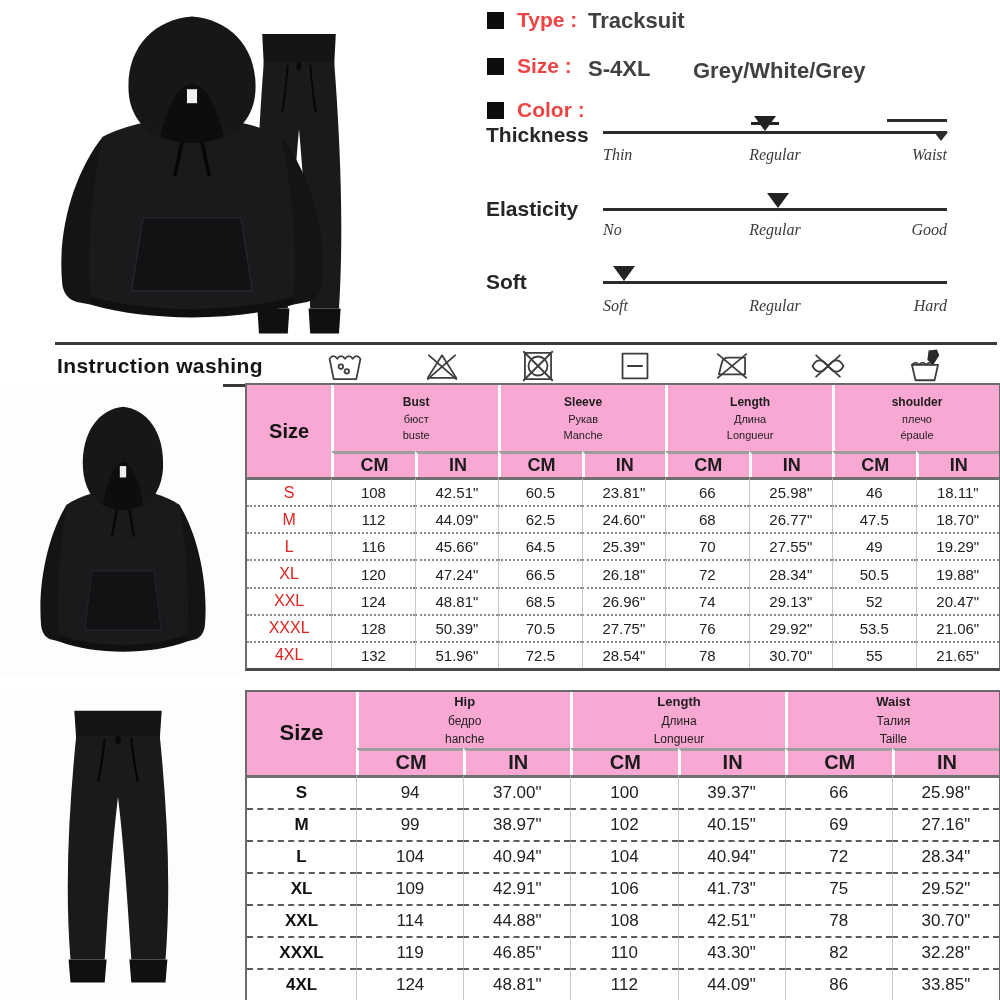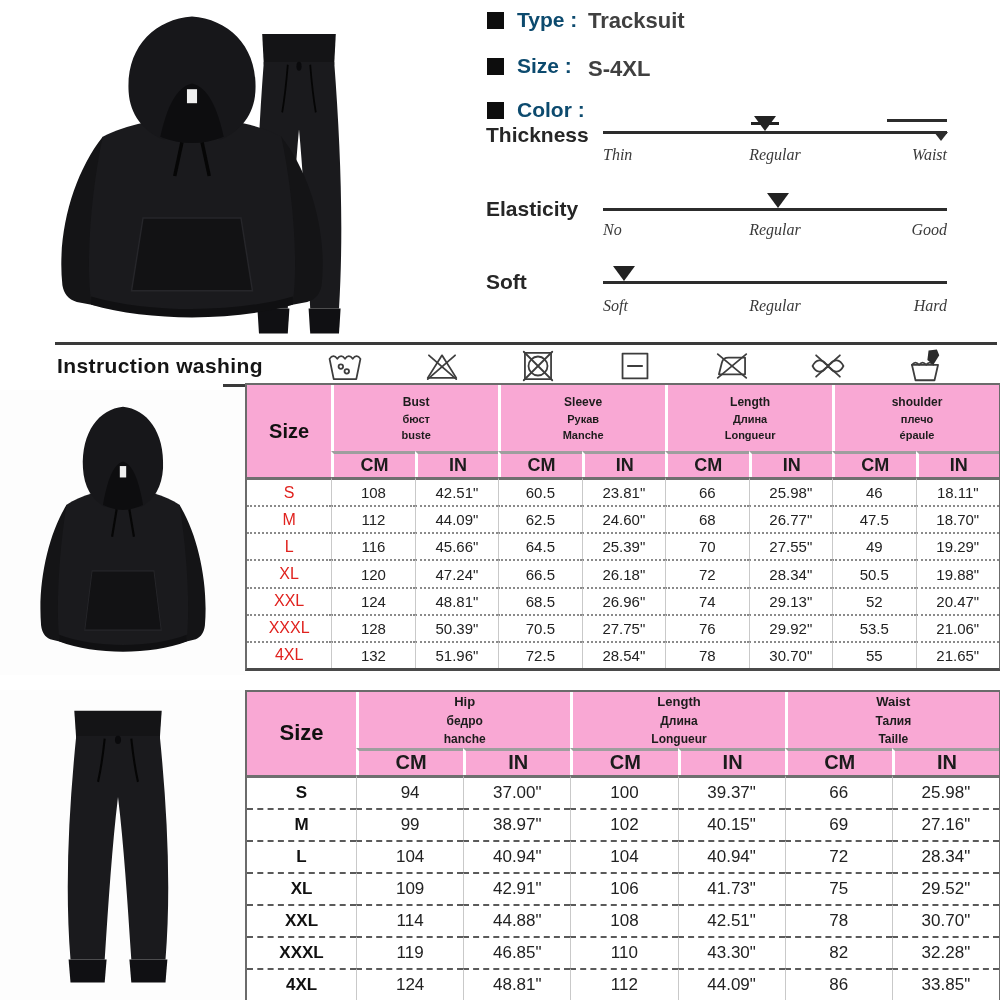--- a/index.html
+++ b/index.html
@@ -2,21 +2,21 @@
 <html><head>
 <meta charset="utf-8">
 <style>
   html,body{margin:0;padding:0;background:#fff;}
   .page{position:relative;width:1000px;height:1000px;background:#fff;overflow:hidden;
         font-family:"Liberation Sans",sans-serif;color:#1c1c1c;}
 
   
   .info-row{position:absolute;display:flex;align-items:center;}
   .bullet{width:17px;height:17px;background:#0d0d0d;margin-right:13px;flex:0 0 auto;}
-  .lbl{font-size:21px;font-weight:700;color:#0c4a6e;}
+  .lbl{font-size:21px;font-weight:700;color:#ef4444;}
   .val{font-size:22px;font-weight:700;color:#404040;}
 
   
   .sl-name{position:absolute;left:486px;font-size:21px;font-weight:700;color:#262626;}
   .sl-line{position:absolute;left:603px;width:344px;height:3px;background:#2c2c2c;}
   .sl-marker{position:absolute;top:-15px;width:0;height:0;transform:translateX(-50%);
              border-left:11px solid transparent;border-right:11px solid transparent;
              border-top:15px solid #222;}
   .sl-cross{position:absolute;top:-9px;width:28px;height:3px;background:#222;transform:translateX(-50%);}
   .sl-overline{position:absolute;right:0;top:-12px;width:60px;height:3px;background:#2c2c2c;}
@@ -46,21 +46,21 @@
   .t2{top:690px;height:308px;}
   table.size-table{width:100%;height:100%;border-collapse:separate;border-spacing:0;table-layout:fixed;}
   .size-table th{background:#f9a8d4;vertical-align:middle;text-align:center;padding:0;}
   .size-table td{vertical-align:middle;text-align:center;padding:0;color:#222;}
   .c-size{width:11.2%;}
   .t2 .c-size{width:14.5%;}
   th.grp,th.unit{border-left:3px solid #fff;}
   th.size-h{font-size:20px;font-weight:700;color:#111;}
   .t2 th.size-h{font-size:22px;}
   .h-en{font-size:12px;font-weight:700;line-height:1.5;}
-  .h-ru,.h-fr{font-size:11px;font-weight:700;line-height:1.5;}
+  .h-ru,.h-fr{font-size:11px;font-weight:400;line-height:1.5;}
   .t2 .h-en{font-size:13px;}
   .t2 .h-ru,.t2 .h-fr{font-size:12px;}
   tr.unit-row th{border-top:3px solid #9e9e9e;font-size:18px;font-weight:700;height:23px;}
   .t2 tr.unit-row th{font-size:20px;height:24px;}
   .t1 thead tr:first-child th{height:66px;}
   .t2 thead tr:first-child th{height:52px;}
   tbody td{border-left:1px solid #c9c9c9;}
   tbody td:first-child{border-left:none;}
   .t1 tbody td{border-top:2px dotted #8a8a8a;height:23px;font-size:15px;}
   .t2 tbody td{border-top:2px dashed #5a5a5a;height:30px;font-size:17px;}
@@ -112,20 +112,21 @@
     <span class="bullet"></span>
     <span class="lbl">Type :</span>
   </div>
   <span class="val" style="position:absolute;left:588px;top:8px;">Tracksuit</span>
 
   <div class="info-row" style="left:487px;top:54px;">
     <span class="bullet"></span>
     <span class="lbl">Size :</span>
   </div>
   <span class="val" style="position:absolute;left:588px;top:56px;">S-4XL</span>
+  <span class="val" style="position:absolute;left:693px;top:58px;">Grey/White/Grey</span>
 
   <div class="info-row" style="left:487px;top:98px;">
     <span class="bullet"></span>
     <span class="lbl">Color :</span>
   </div>
 
   <span class="sl-name" style="top:123px;">Thickness</span>
   <div class="sl-line" style="top:131px;">
     <div class="sl-marker" style="left: 47%;"></div>
     <div class="sl-cross" style="left: 47%;"></div>

